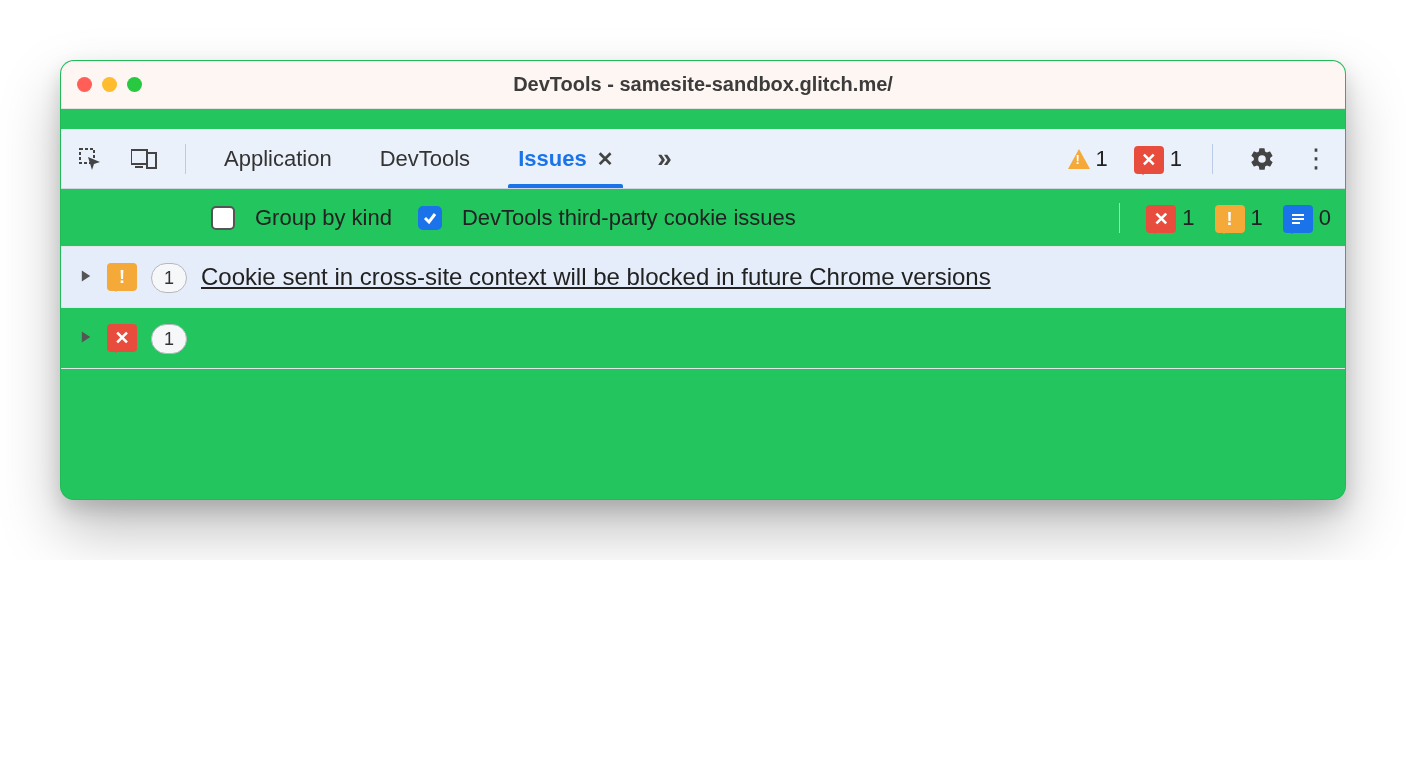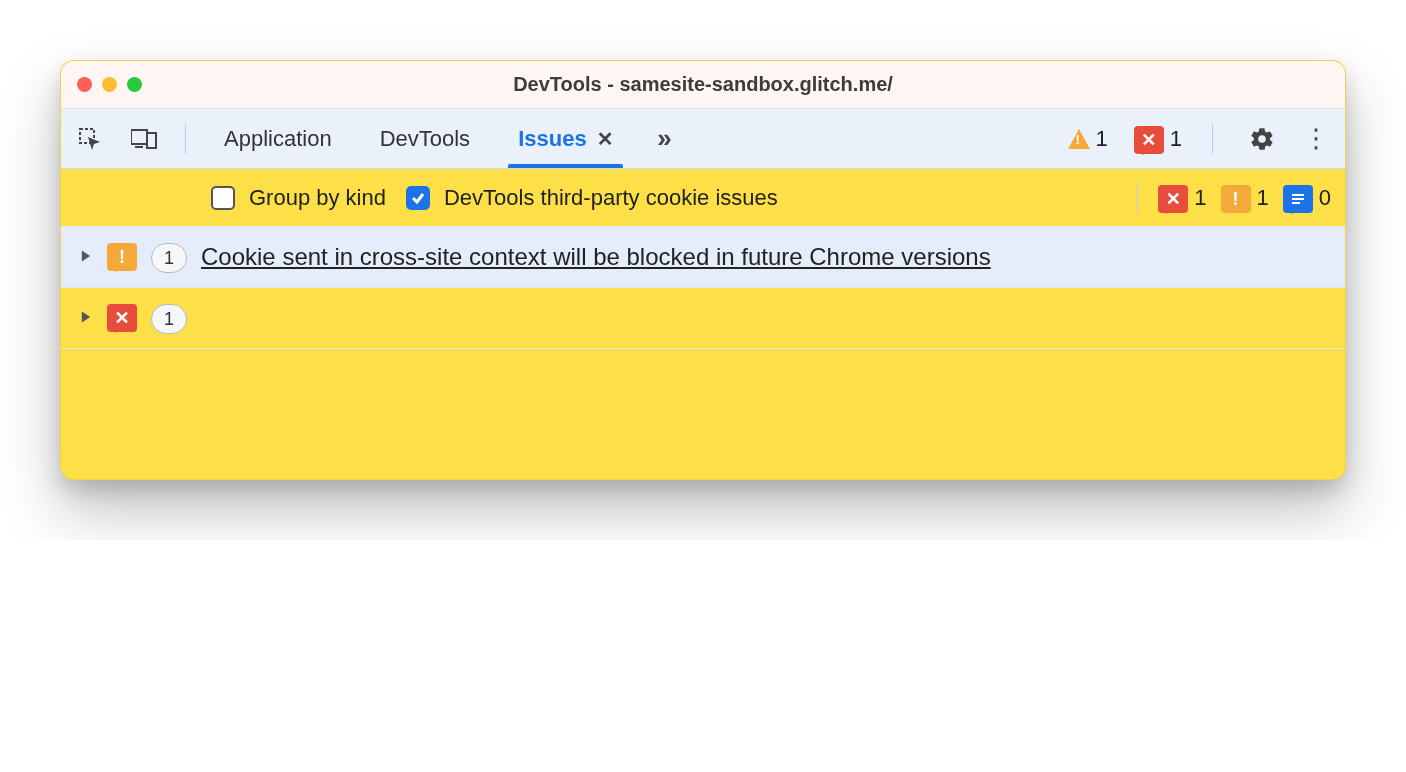--- a/index.html
+++ b/index.html
@@ -7,21 +7,21 @@
     font-family: -apple-system, BlinkMacSystemFont, "Segoe UI", Helvetica, Arial, sans-serif;
     background: #fff;
     display: flex;
     justify-content: center;
     align-items: flex-start;
     padding: 60px;
   }
   .window {
     width: 1396px;
     border-radius: 14px;
-    background: #fde047;
+    background: #22c55e;
     box-shadow: 0 30px 60px rgba(0,0,0,0.25), 0 10px 20px rgba(0,0,0,0.15);
     overflow: hidden;
     border: 1px solid rgba(0,0,0,0.05);
   }
   .titlebar {
     height: 48px;
     background: #fdf6f2;
     display: flex;
     align-items: center;
     padding: 0 16px;
@@ -40,20 +40,21 @@
   }
   .tabbar {
     height: 60px;
     background:#eaf1fb;
     display:flex;
     align-items:center;
     padding: 0 10px;
     border-bottom: 1px solid #cfd6e0;
     gap: 16px;
     font-size: 22px;
+    margin-top: 20px;
   }
   .icon-btn {
     width:38px; height:38px;
     display:flex; align-items:center; justify-content:center;
     border-radius:4px;
     color:#444;
   }
   .vsep { width:1px; height:30px; background:#b9cbe8; margin: 0 6px;}
   .tab {
     padding: 0 16px;
@@ -70,21 +71,21 @@
     height:4px; background:#1a73e8; border-radius:2px 2px 0 0;
   }
   .tab-close { font-size:20px; color:#444; }
   .spacer { flex:1; }
   .counter { display:flex; align-items:center; gap:6px; font-size:22px; color:#222;}
   .toolbar {
     height: 58px;
     display:flex;
     align-items:center;
     padding: 0 14px 0 150px;
-    gap: 14px;
+    gap: 20px;
     font-size: 22px;
     color:#222;
     border-bottom: 1px solid #e3e5e9;
   }
   .checkbox {
     width:24px; height:24px;
     border:2.5px solid #555;
     border-radius:5px;
     background:#fff;
     display:flex; align-items:center; justify-content:center;

